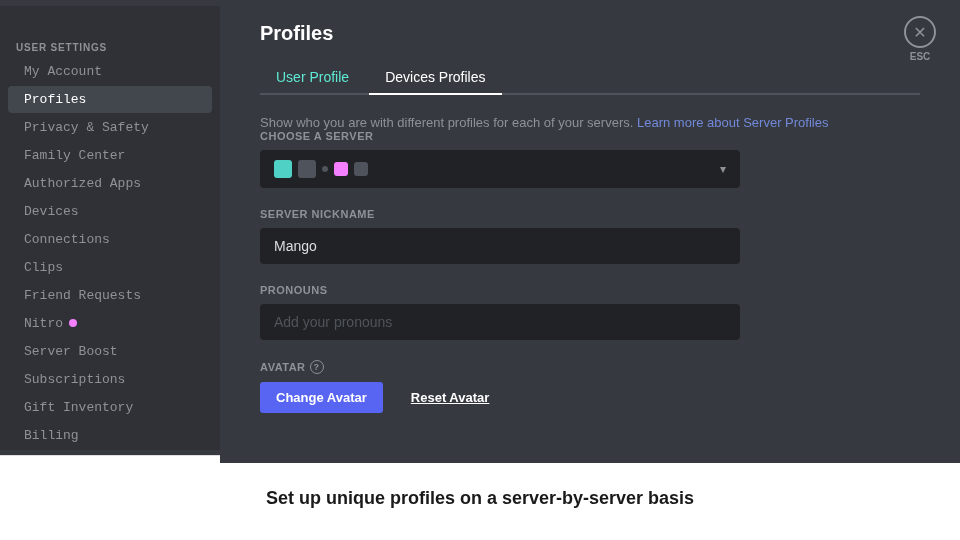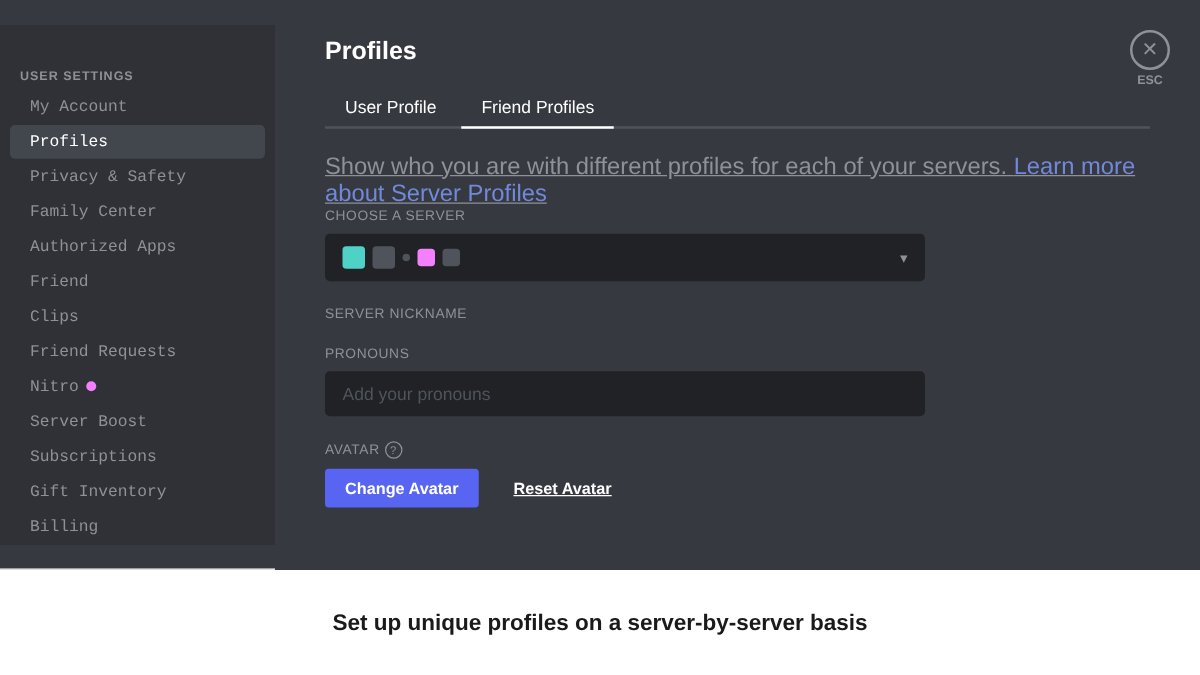--- a/index.html
+++ b/index.html
@@ -92,51 +92,50 @@
     .tabs {
       display: flex;
       border-bottom: 2px solid #4f545c;
       margin-bottom: 20px;
       gap: 4px;
     }
 
     .tab {
       padding: 8px 16px;
       font-size: 14px;
-      color: #ffffff;
+      color: #5eead4;
       cursor: pointer;
       border-bottom: 2px solid transparent;
       margin-bottom: -2px;
     }
 
     .tab.active {
       color: #ffffff;
       border-bottom: 2px solid #ffffff;
     }
 
     
     .description {
-      font-size: 19px;
-      color: #8e9297;
-      text-decoration: underline;
+      font-size: 13px;
+      color: #8e9297;
     }
 
     .description a {
       color: #7289da;
       text-decoration: none;
     }
 
     
     .form-section {
       margin-bottom: 20px;
     }
 
     .form-label {
       font-size: 11px;
-      font-weight: 400;
+      font-weight: 700;
       color: #8e9297;
       text-transform: uppercase;
       letter-spacing: 0.5px;
       margin-bottom: 8px;
       display: flex;
       align-items: center;
       gap: 4px;
     }
 
     .form-label .info-icon {
@@ -301,21 +300,24 @@
       <div class="sidebar-item">
         <span>Privacy &amp; Safety</span>
       </div>
       <div class="sidebar-item">
         <span>Family Center</span>
       </div>
       <div class="sidebar-item">
         <span>Authorized Apps</span>
       </div>
       <div class="sidebar-item">
-        <span>Friend</span>
+        <span>Devices</span>
+      </div>
+      <div class="sidebar-item">
+        <span>Connections</span>
       </div>
       <div class="sidebar-item">
         <span>Clips</span>
       </div>
       <div class="sidebar-item">
         <span>Friend Requests</span>
       </div>
 
 
       <div class="sidebar-item">
@@ -343,21 +345,21 @@
         <span class="esc-label">ESC</span>
       </div>
 
       <div class="page-title">Profiles</div>
 
       <div class="tabs">
         <div class="tab">
           <span>User Profile</span>
         </div>
         <div class="tab active">
-          <span>Friend Profiles</span>
+          <span>Devices Profiles</span>
         </div>
       </div>
 
       <div class="description">
         <span>Show who you are with different profiles for each of your servers.</span>
         <a href="#">Learn more about Server Profiles</a>
       </div>
 
       <div class="form-section">
         <div class="form-label">CHOOSE A SERVER</div>
@@ -368,20 +370,21 @@
             <div class="server-icon-small" style="width:6px;height:6px;background:#4f545c;border-radius:50%;"></div>
             <div class="server-icon-small server-icon-pink" style="width:14px;height:14px;"></div>
             <div class="server-icon-small" style="width:14px;height:14px;"></div>
           </div>
           <span class="chevron-down">▾</span>
         </div>
       </div>
 
       <div class="form-section">
         <div class="form-label">SERVER NICKNAME</div>
+        <input class="text-input" type="text" value="Mango" style="">
       </div>
 
       <div class="form-section">
         <div class="form-label">PRONOUNS</div>
         <input class="text-input" type="text" placeholder="Add your pronouns" style="">
       </div>
 
       <div class="form-section">
         <div class="form-label">
           <span>AVATAR</span>

